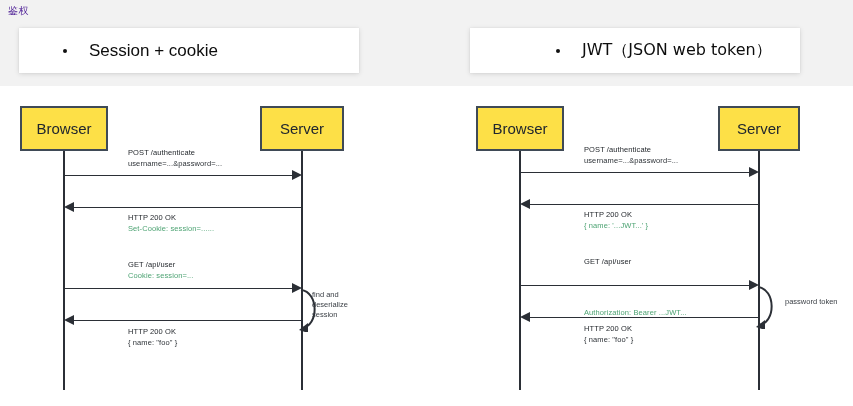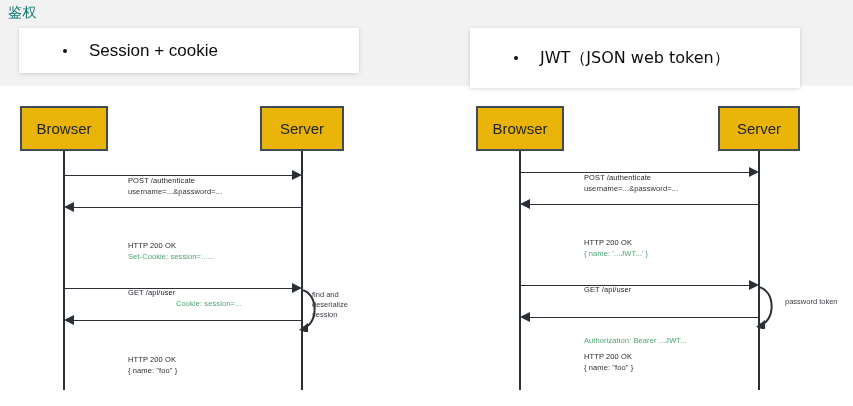--- a/index.html
+++ b/index.html
@@ -20,38 +20,38 @@
     inset: 0;
     width: 853px;
     height: 406px;
   }
 
   
   .page-heading {
     position: absolute;
     left: 8px;
     top: 2px;
-    font-size: 14px;
+    font-size: 10px;
     line-height: 20px;
-    color: #0f766e;
+    color: #4c1d95;
     letter-spacing: 0.5px;
-    font-family: Liberation Sans, sans-serif;
+    font-family: Liberation Mono, monospace;
   }
 
   
   .slide-card {
     position: absolute;
     background: #ffffff;
     box-shadow: 0 1px 5px rgba(0,0,0,0.13), 0 0 1px rgba(0,0,0,0.10);
     display: flex;
     align-items: center;
     box-sizing: border-box;
   }
   .slide-card.left  { left: 19px;   top: 28px; width: 340px; height: 45px; }
-  .slide-card.right { left: 470px; top: 28px; width: 330px; height: 60px; }
+  .slide-card.right { left: 470px; top: 28px; width: 330px; height: 45px; padding-left: 42px; }
 
   .bullet-row {
     display: flex;
     align-items: center;
     width: 100%;
   }
   .slide-card.left  .bullet-row { padding-left: 44px; }
   .slide-card.right .bullet-row { padding-left: 44px; }
 
   .bullet-dot {
@@ -74,21 +74,21 @@
   .diagram {
     position: absolute;
     top: 100px;
     height: 290px;
   }
   .diagram.left  { left: 0px;   width: 426px; }
   .diagram.right { left: 455px; width: 398px; }
 
   .node-box {
     position: absolute;
-    background: #eab308;
+    background: #fde047;
     border: 2px solid #3f4a56;
     box-sizing: border-box;
     display: flex;
     align-items: center;
     justify-content: center;
     font-size: 15px;
     color: #20262e;
     font-family: "Liberation Sans", sans-serif;
   }
 
@@ -116,21 +116,21 @@
 
   .msg-label {
     position: absolute;
     font-size: 7.5px;
     line-height: 10.5px;
     color: #2e3338;
     white-space: nowrap;
     font-family: "Liberation Sans", sans-serif;
     letter-spacing: 0.1px;
   }
-  .msg-label .hdr { display: block; color: #24282d; margin-top: 28px; }
+  .msg-label .hdr { display: block; color: #24282d; }
   .msg-label .sub { display: block; color: #4da373; }
 
   .selfloop-label {
     position: absolute;
     font-size: 7.5px;
     line-height: 10px;
     color: #3a3f45;
     font-family: "Liberation Sans", sans-serif;
     white-space: pre-line;
   }
@@ -190,21 +190,21 @@
 
     <div class="msg-line" style="left:74px; top:107px; width:228px;"></div>
     <div class="arrow-head to-left" style="left:64px; top:102px;"></div>
     <div class="msg-label" style="left:128px; top:113px;">
       <span class="hdr">HTTP 200 OK</span>
       <span class="sub" style="color:#4da373;">Set-Cookie: session=......</span>
     </div>
 
     <div class="msg-label" style="left:128px; top:160px;">
       <span class="hdr">GET /api/user</span>
-      <span class="sub" style="color:#4da373;margin-left:48px;">Cookie: session=...</span>
+      <span class="sub" style="color:#4da373;">Cookie: session=...</span>
     </div>
     <div class="msg-line" style="left:64px; top:188px; width:230px;"></div>
     <div class="arrow-head to-right" style="left:292px; top:183px;"></div>
 
     <svg class="selfloop-arc" style="left:299px; top:186px;" width="26" height="46" viewBox="0 0 26 46">
       <path d="M2 4 C20 6, 20 40, 3 42" fill="none" stroke="#2b2f36" stroke-width="2"></path>
       <polygon points="9,37 0,44 9,47" fill="#2b2f36"></polygon>
     </svg>
     <div class="selfloop-label" style="left:312px; top:190px;">find and
 deserialize

